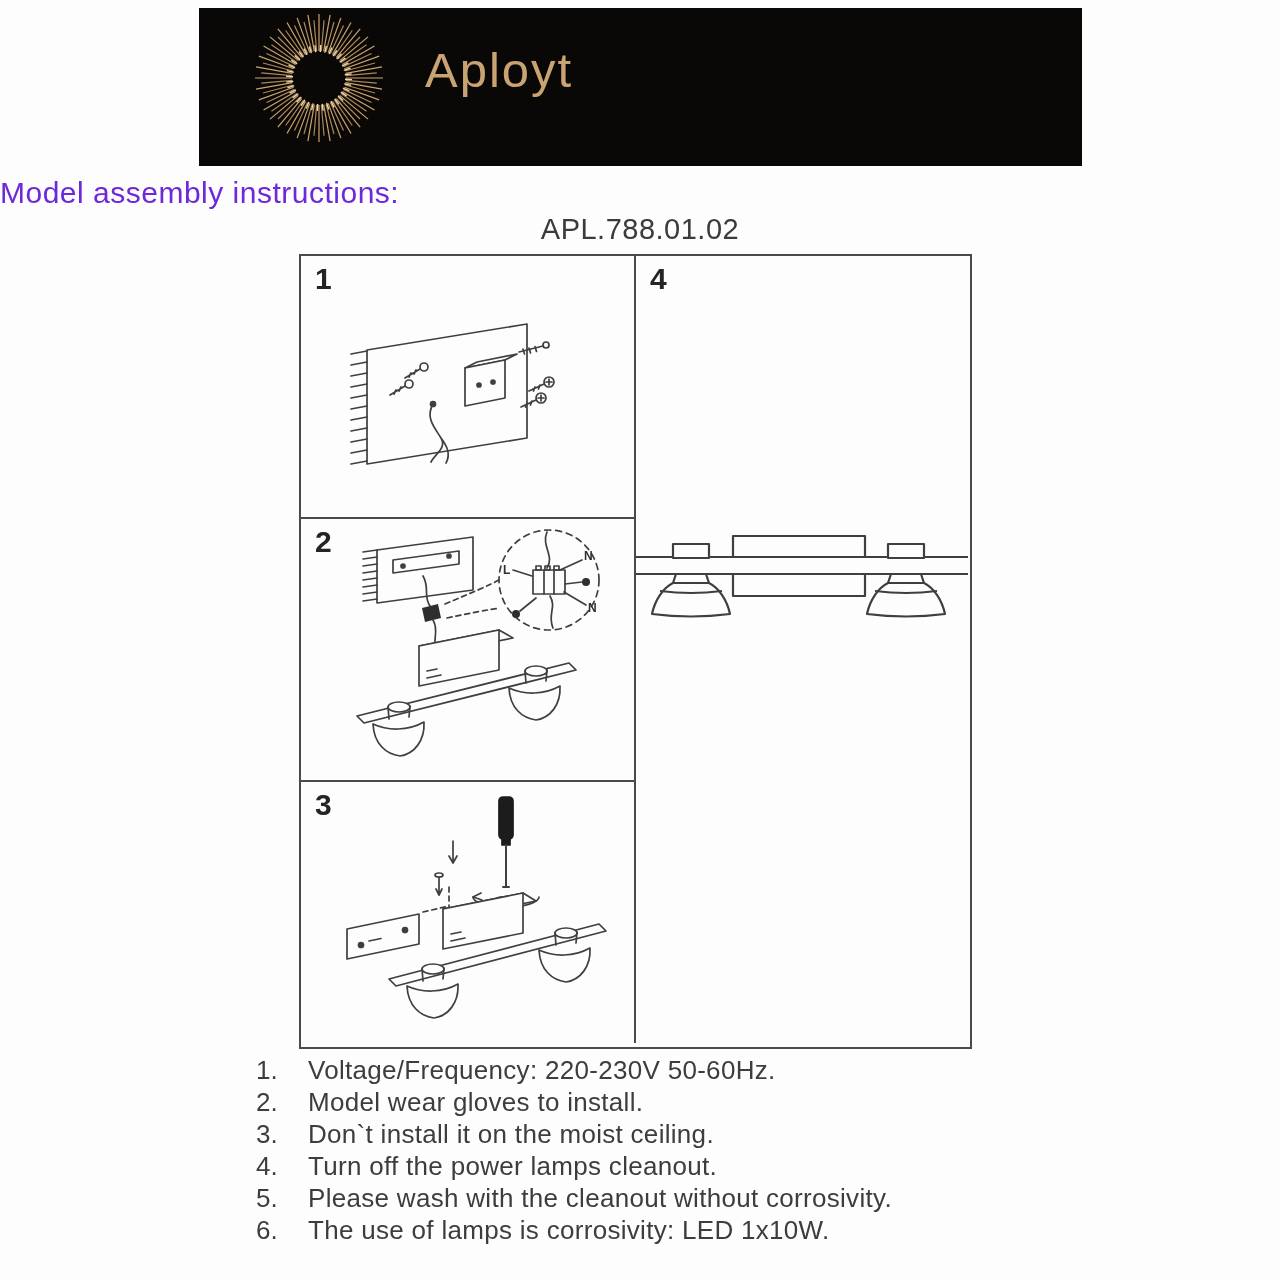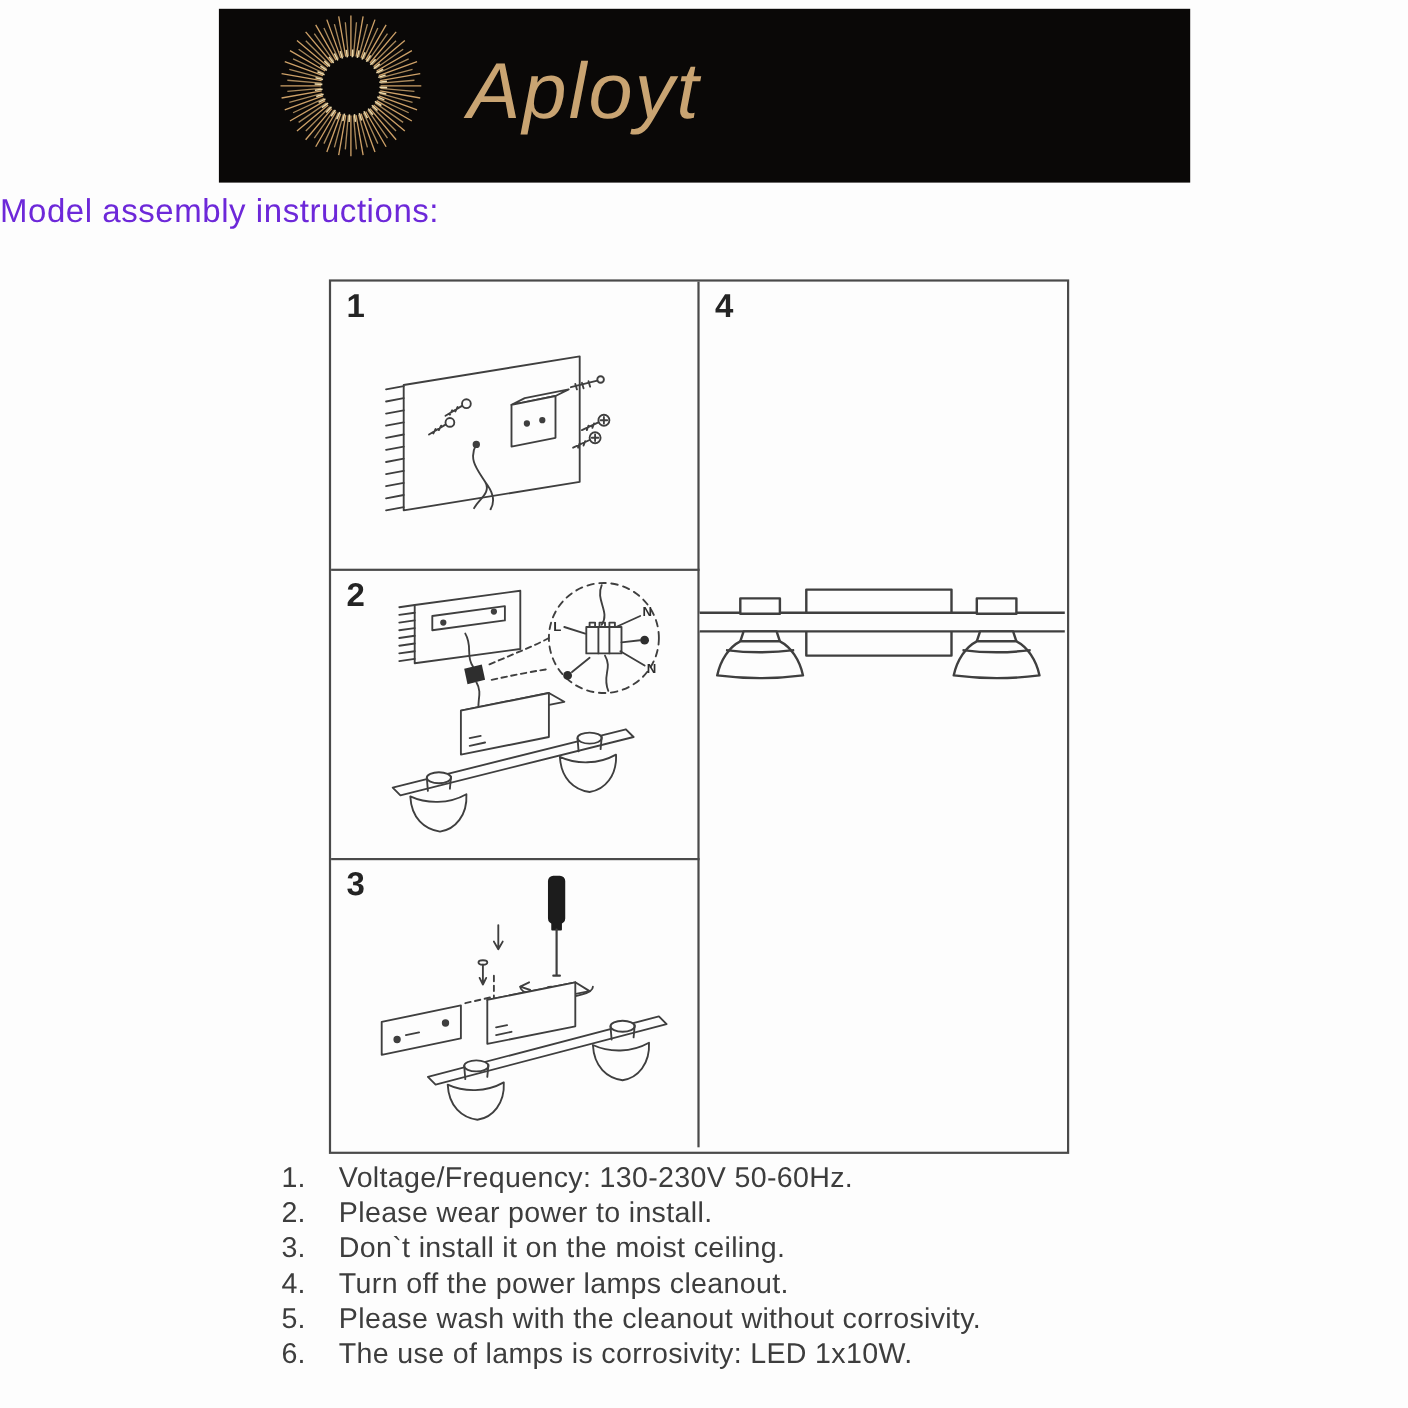--- a/index.html
+++ b/index.html
@@ -8,23 +8,22 @@
     font-family:"Liberation Sans", sans-serif;color:#3d3d3d;overflow:hidden;
   }
   
   .banner{
     position:absolute;left:199px;top:8px;width:883px;height:158px;
     background:#0a0807;overflow:hidden;
   }
   .banner svg{position:absolute;}
   .brand{
     position:absolute;left:226px;top:34px;
-    font-size:72px;font-weight:300;letter-spacing:2px;color:#c9a472;
+    font-size:49px;font-weight:300;letter-spacing:2px;color:#c9a472;
     font-family:"Liberation Sans", sans-serif;
-    font-style:italic;
   }
   
   .doc-title{
     position:absolute;left:0;top:176px;width:100%;text-align:left;
     font-size:30px;color:#6d28d9;letter-spacing:0.5px;
   }
   .doc-model{
     position:absolute;left:0;top:213px;width:100%;text-align:center;
     font-size:29px;color:#3b3b3b;letter-spacing:0.5px;
   }
@@ -185,20 +184,21 @@
         <line x1="407.05823419914714" y1="-76.76937237475596" x2="109.74736733584069" y2="-557.2183794972489" stroke="#b08c5d" stroke-width="3.05"></line>
         <line x1="411.0305225143249" y1="-79.00535883036022" x2="154.5258901614809" y2="-582.424044996788" stroke="#d4aa72" stroke-width="3.20"></line>
         <line x1="415.17432604561617" y1="-80.90472772096615" x2="201.23785724149155" y2="-603.8351124908911" stroke="#b08c5d" stroke-width="3.35"></line>
         <line x1="419.46118102726496" y1="-82.45443229115247" x2="249.56240430735025" y2="-621.3045094639006" stroke="#d4aa72" stroke-width="3.50"></line>
         <line x1="423.8616410738174" y1="-83.6438276279682" x2="299.167590286669" y2="-634.7122387152777" stroke="#b08c5d" stroke-width="3.65"></line>
         <line x1="428.34547944719645" y1="-84.46474378078636" x2="349.71267740475975" y2="-643.9662026197736" stroke="#d4aa72" stroke-width="3.80"></line>
       </svg>
   </div>
 
   <div class="doc-title">Model assembly instructions:</div>
+  <div class="doc-model">APL.788.01.02</div>
 
   <div class="grid">
     <div class="vline"></div>
     <div class="hline1"></div>
     <div class="hline2"></div>
 
     <span class="pnum pnum1">1</span>
     <span class="pnum pnum2">2</span>
     <span class="pnum pnum3">3</span>
     <span class="pnum pnum4">4</span>
@@ -316,26 +316,26 @@
           <path d="M24,333 Q55,337 86,333" fill="none"></path>
         </g>
       </g>
     </svg>
   </div>
 
   <div class="instructions">
     <div class="inst-row">
       <span class="inst-num">1.</span>
       <span class="inst-gap"></span>
-      <span class="inst-text">Voltage/Frequency: 130-230V 50-60Hz.</span>
+      <span class="inst-text">Voltage/Frequency: 220-230V 50-60Hz.</span>
     </div>
     <div class="inst-row">
       <span class="inst-num">2.</span>
       <span class="inst-gap"></span>
-      <span class="inst-text">Please wear power to install.</span>
+      <span class="inst-text">Model wear gloves to install.</span>
     </div>
     <div class="inst-row">
       <span class="inst-num">3.</span>
       <span class="inst-gap"></span>
       <span class="inst-text">Don`t install it on the moist ceiling.</span>
     </div>
     <div class="inst-row">
       <span class="inst-num">4.</span>
       <span class="inst-gap"></span>
       <span class="inst-text">Turn off the power lamps cleanout.</span>

